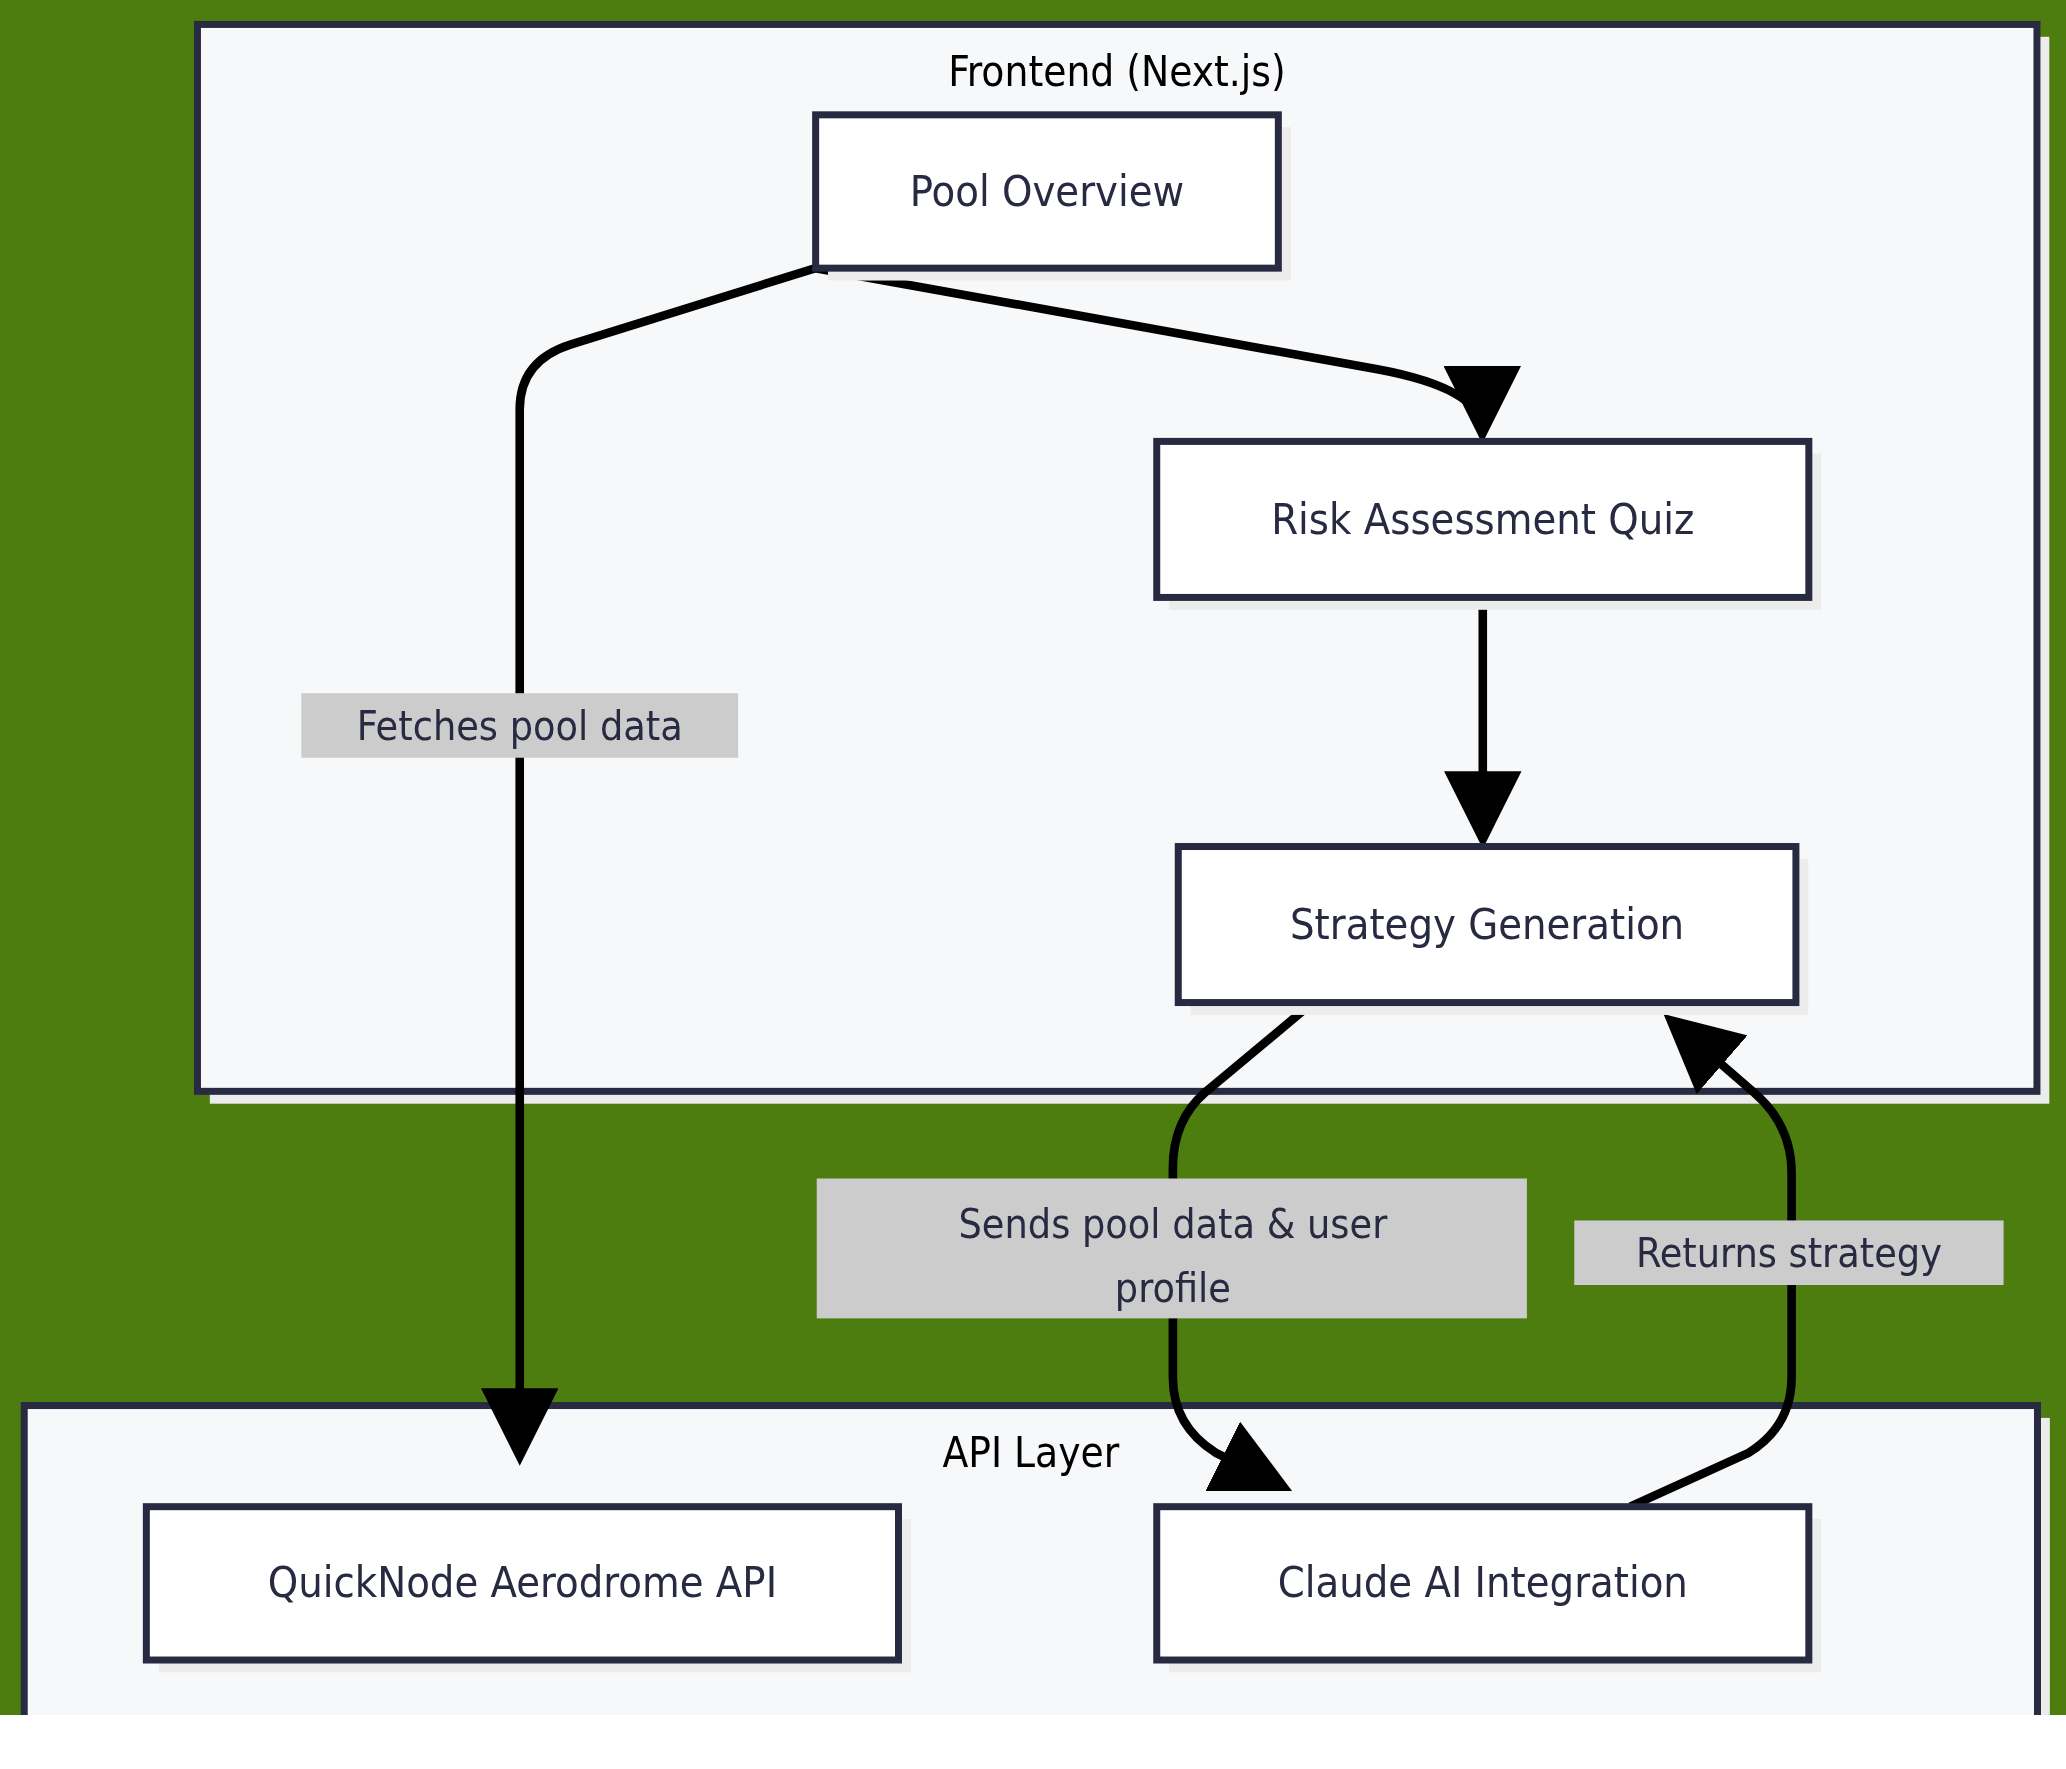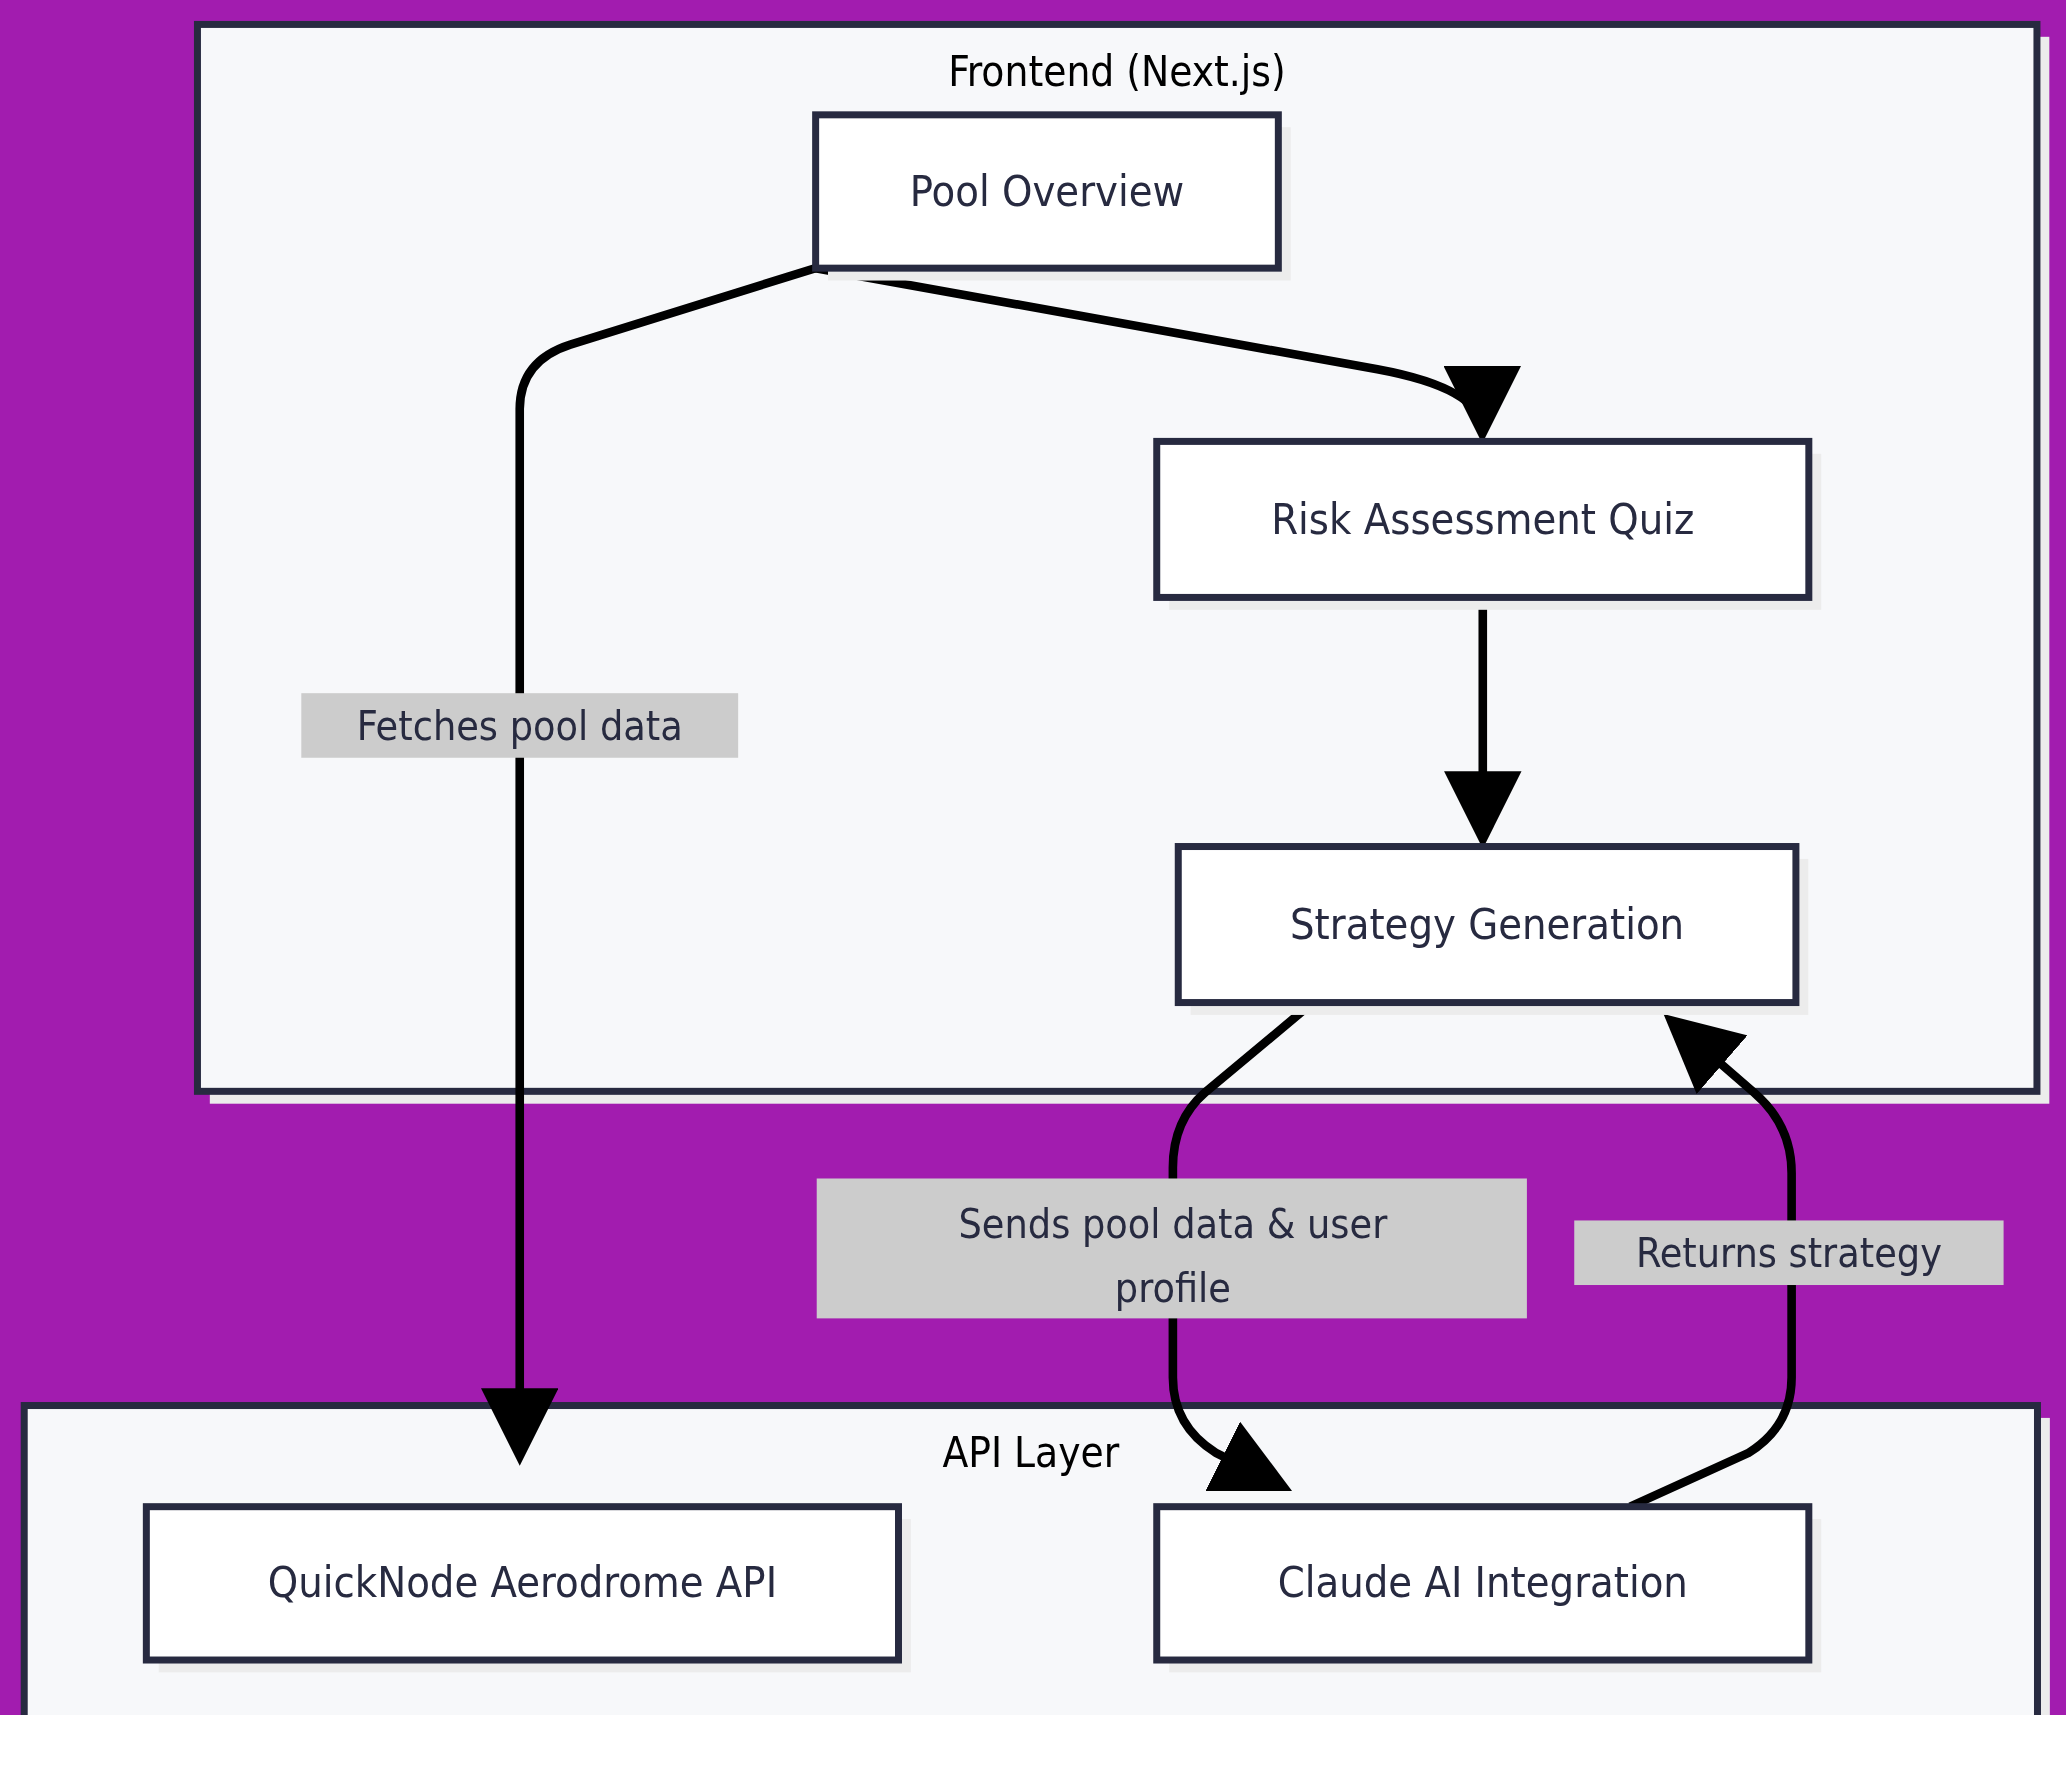--- a/index.html
+++ b/index.html
@@ -6,21 +6,21 @@
   html, body {
     margin: 0;
     padding: 0;
     background: #ffffff;
     font-family: "DejaVu Sans Condensed", "Liberation Sans", sans-serif;
   }
   #stage {
     position: relative;
     width: 2066px;
     height: 1715px;
-    background: #a21caf;
+    background: #4d7c0f;
     overflow: hidden;
   }
   #diagram-svg {
     position: absolute;
     left: 0;
     top: 0;
     width: 2066px;
     height: 1770px;
   }
   .cluster-title,

